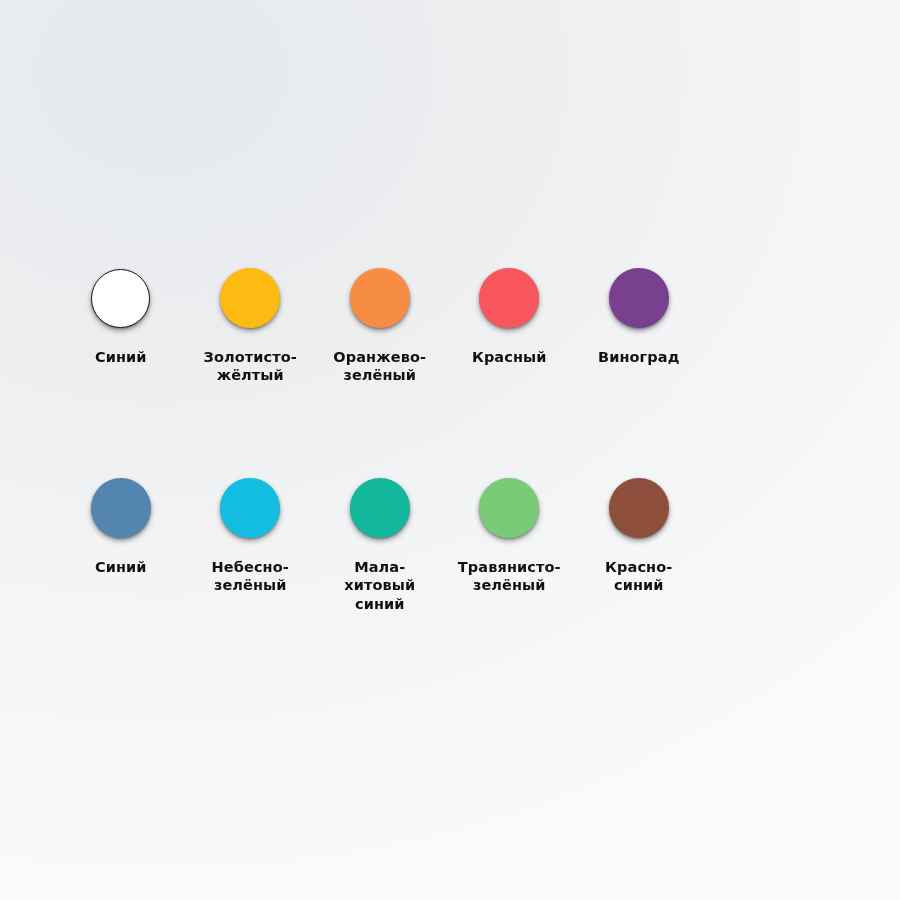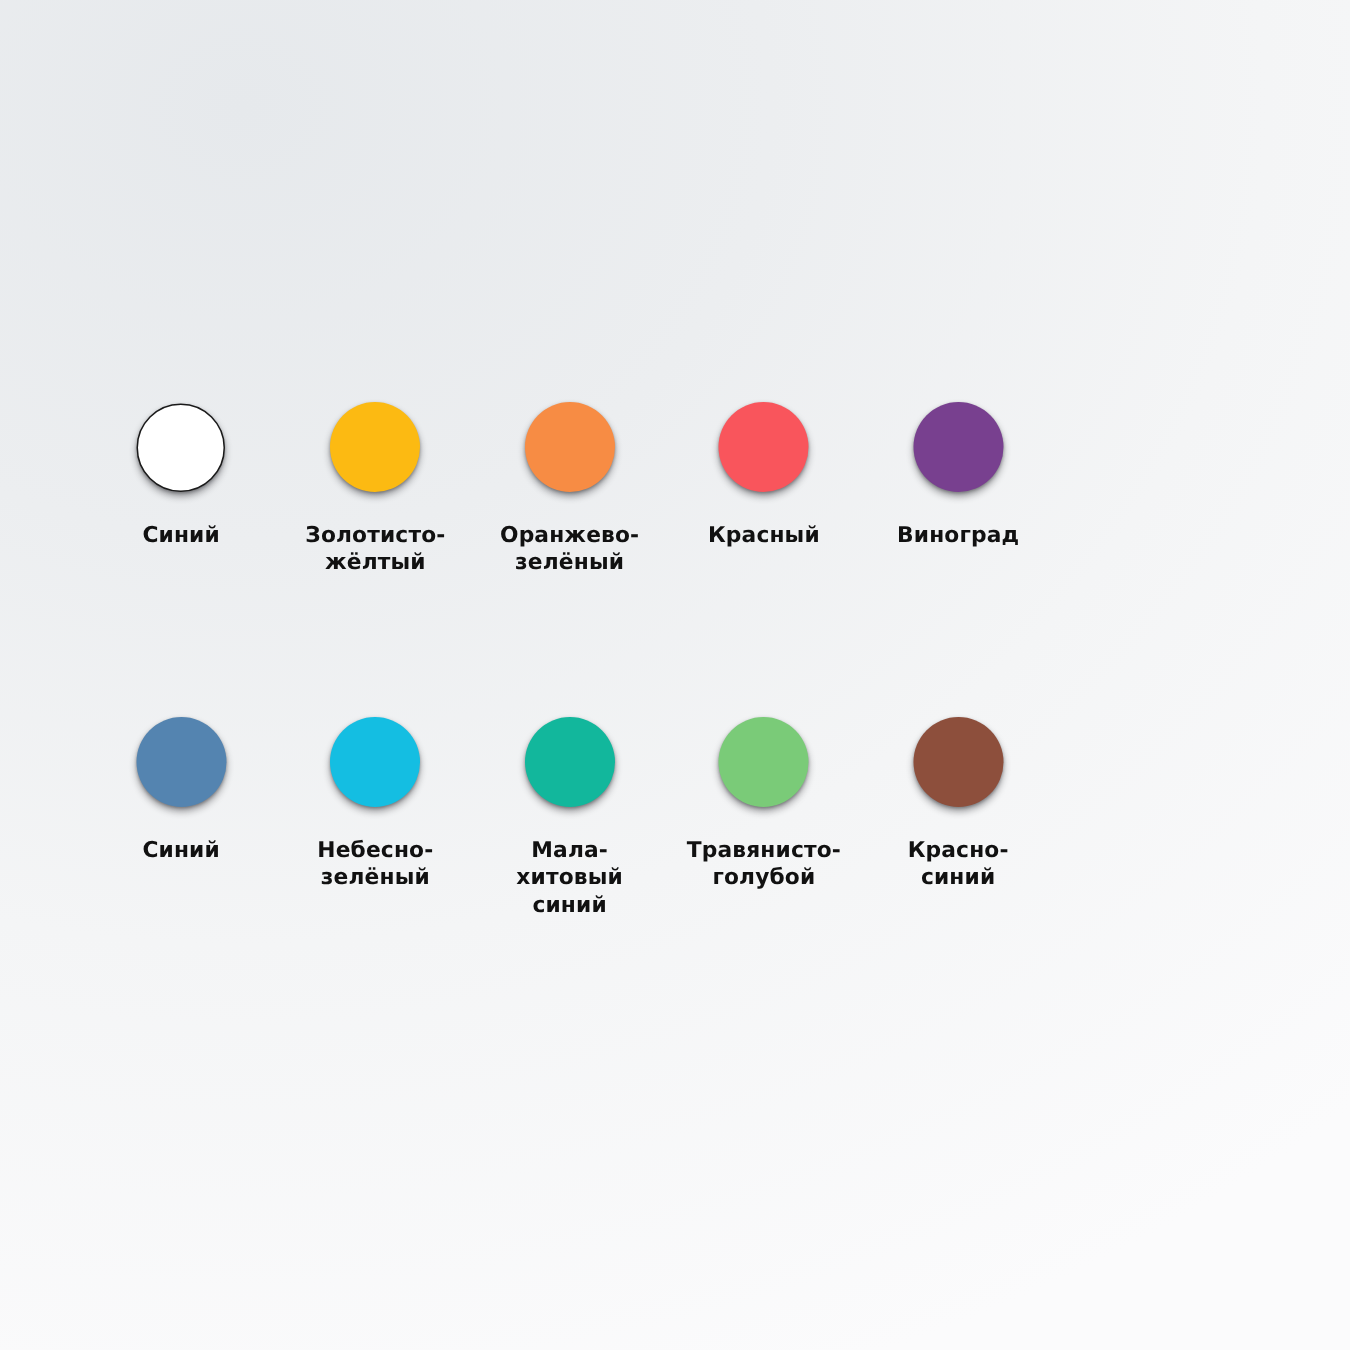--- a/index.html
+++ b/index.html
@@ -143,21 +143,21 @@
         <div class="swatch-label">Мала-
 хитовый
 синий</div>
       </div>
 
       <div class="swatch-cell">
         <div class="swatch-dot-wrap">
           <div class="swatch-dot" style="background-color: rgb(122, 203, 120);"></div>
         </div>
         <div class="swatch-label">Травянисто-
-голубой</div>
+зелёный</div>
       </div>
 
       <div class="swatch-cell">
         <div class="swatch-dot-wrap">
           <div class="swatch-dot" style="background-color: rgb(141, 79, 60);"></div>
         </div>
         <div class="swatch-label">Красно-
 синий</div>
       </div>
 

